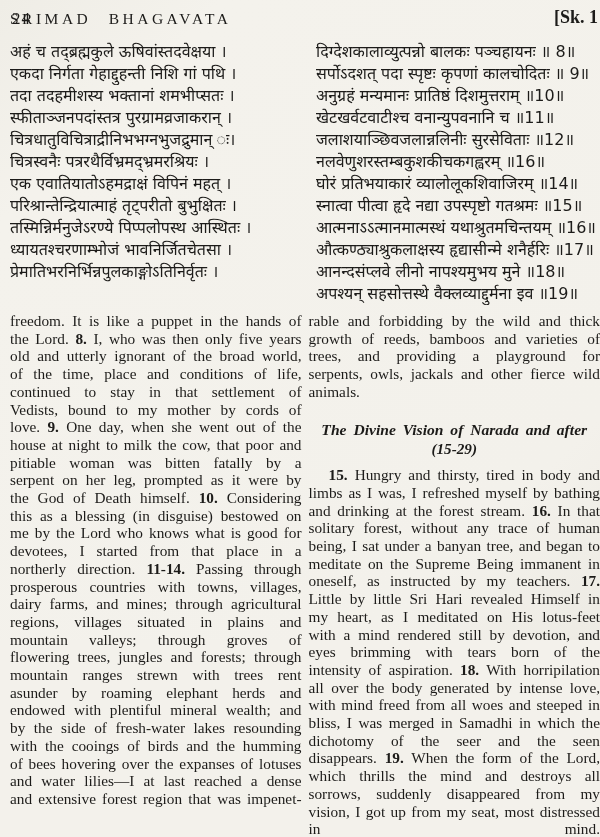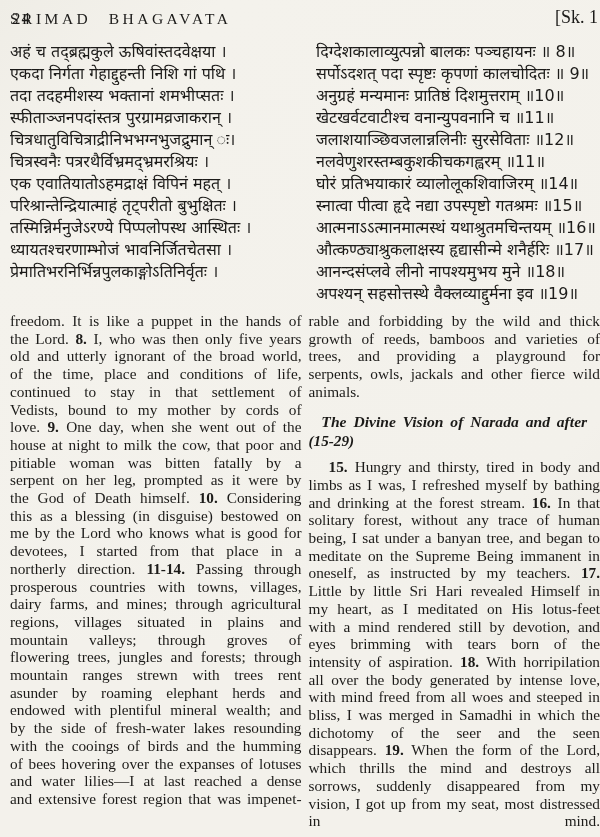--- a/index.html
+++ b/index.html
@@ -29,21 +29,21 @@
   }
   .header-title {
     text-align: left;
     font-size: 15.5px;
     letter-spacing: 3.5px;
     word-spacing: 10px;
     padding-top: 4px;
   }
   .header-right {
     position: absolute; right: 2px; top: 1px;
-    font-weight: normal;
+    font-weight: bold;
     font-size: 18px;
   }
   
   .sanskrit-row {
     display: flex;
     gap: 22px;
     margin-top: 9px;
   }
   .sa-col { flex: 1; min-width: 0; }
   .sa-line {
@@ -68,33 +68,33 @@
     font-size: 15.3px;
     line-height: 17.7px;
     text-align: justify;
     word-spacing: 1.5px;
   }
   .en-col p { margin: 0; }
   p.flush-last { text-align-last: justify; }
   p.indent-first { text-indent: 20px; }
   .vnum { font-weight: bold; }
   .sec-head {
-    margin: 11px 2px 1px 2px;
+    margin: 19px 2px 1px 2px;
     font-size: 15.6px;
     font-weight: bold;
     font-style: italic;
     text-align: center;
     line-height: 19px;
     word-spacing: 3px;
   }
   .sec-range {
     font-size: 15.2px;
     font-weight: bold;
     font-style: italic;
-    text-align: left;
+    text-align: center;
     margin-bottom: 9px;
   }
 </style>
 </head>
 <body>
 
 <div class="page">
 
   <header class="page-header">
     <span class="page-num">24</span>
@@ -115,21 +115,21 @@
         <div class="sa-line">तस्मिन्निर्मनुजेऽरण्ये पिप्पलोपस्थ आस्थितः ।</div>
         <div class="sa-line">ध्यायतश्चरणाम्भोजं भावनिर्जितचेतसा ।</div>
         <div class="sa-line">प्रेमातिभरनिर्भिन्नपुलकाङ्गोऽतिनिर्वृतः ।</div>
       </div>
     <div class="sa-col">
         <div class="sa-line">दिग्देशकालाव्युत्पन्नो बालकः पञ्चहायनः ॥ 8॥</div>
         <div class="sa-line">सर्पोऽदशत् पदा स्पृष्टः कृपणां कालचोदितः ॥ 9॥</div>
         <div class="sa-line">अनुग्रहं मन्यमानः प्रातिष्ठं दिशमुत्तराम् ॥10॥</div>
         <div class="sa-line">खेटखर्वटवाटीश्च वनान्युपवनानि च ॥11॥</div>
         <div class="sa-line">जलाशयाञ्छिवजलान्नलिनीः सुरसेविताः ॥12॥</div>
-        <div class="sa-line">नलवेणुशरस्तम्बकुशकीचकगह्वरम् ॥11॥</div>
+        <div class="sa-line">नलवेणुशरस्तम्बकुशकीचकगह्वरम् ॥16॥</div>
         <div class="sa-line">घोरं प्रतिभयाकारं व्यालोलूकशिवाजिरम् ॥14॥</div>
         <div class="sa-line">स्नात्वा पीत्वा हृदे नद्या उपस्पृष्टो गतश्रमः ॥15॥</div>
         <div class="sa-line">आत्मनाऽऽत्मानमात्मस्थं यथाश्रुतमचिन्तयम् ॥16॥</div>
         <div class="sa-line">औत्कण्ठ्याश्रुकलाक्षस्य हृद्यासीन्मे शनैर्हरिः ॥17॥</div>
         <div class="sa-line">आनन्दसंप्लवे लीनो नापश्यमुभय मुने ॥18॥</div>
         <div class="sa-line">अपश्यन् सहसोत्तस्थे वैक्लव्याद्दुर्मना इव ॥19॥</div>
       </div>
   </section>
 
   <section class="trans-row">

